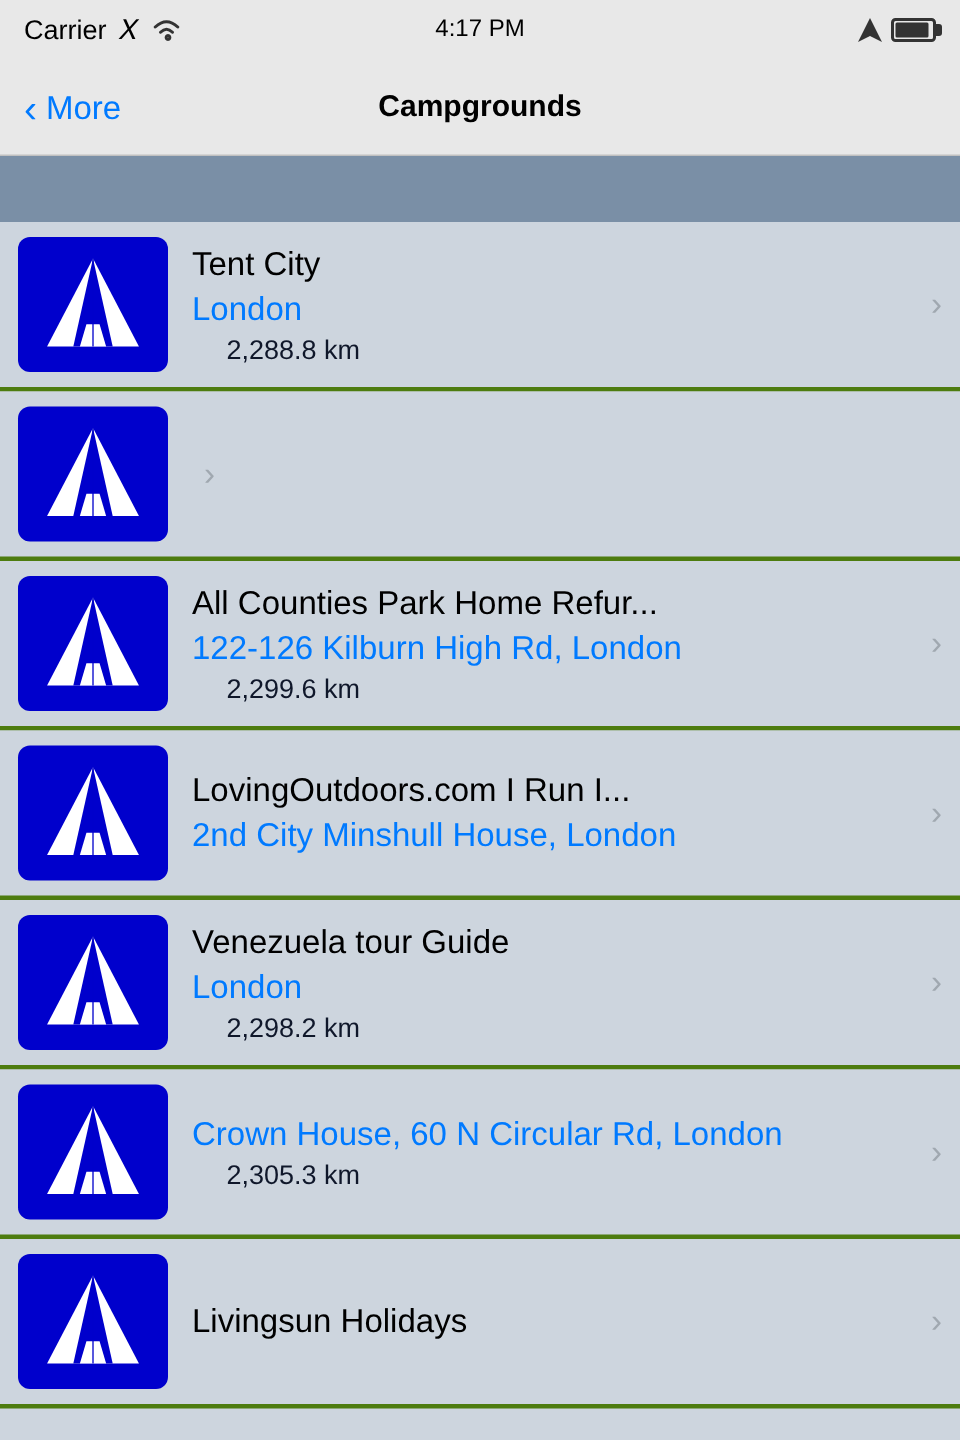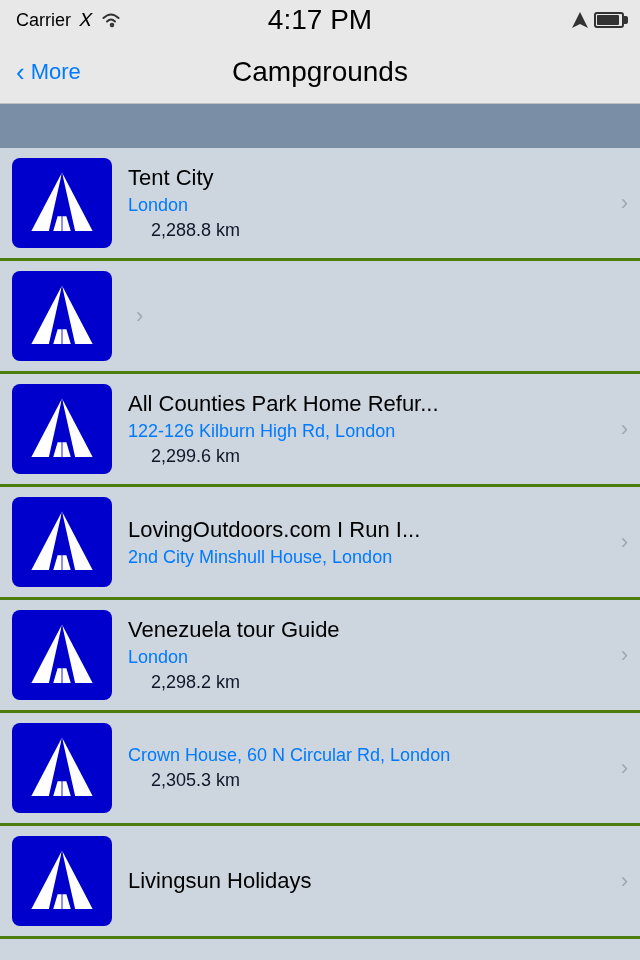--- a/index.html
+++ b/index.html
@@ -18,21 +18,21 @@
       height: 40px;
       background: #e8e8e8;
       display: flex;
       align-items: center;
       justify-content: space-between;
       padding: 16px 16px;
       font-size: 18px;
       font-weight: 500;
     }
     .status-left { display: flex; align-items: center; gap: 8px; }
-    .status-center { position: absolute; left: 50%; transform: translateX(-50%); font-size: 28px; font-weight: 500; }
+    .status-center { position: absolute; left: 50%; transform: translateX(-50%); font-size: 16px; font-weight: 500; }
     .status-right { display: flex; align-items: center; gap: 6px; font-size: 16px; }
 
     
     .wifi-icon { font-size: 18px; }
     
     .battery {
       width: 30px;
       height: 16px;
       border: 2px solid #333;
       border-radius: 3px;
@@ -81,22 +81,22 @@
     .chevron-left {
       font-size: 26px;
       font-weight: 300;
       margin-right: 2px;
       line-height: 1;
     }
     .nav-title {
       position: absolute;
       left: 50%;
       transform: translateX(-50%);
-      font-size: 28px;
-      font-weight: normal;
+      font-size: 20px;
+      font-weight: bold;
       color: #000;
     }
 
     
     .filter-bar {
       height: 44px;
       background: #7a8fa6;
     }
 
     
@@ -140,21 +140,21 @@
       gap: 4px;
     }
 
     .item-name {
       font-size: 22px;
       font-weight: normal;
       color: #000;
     }
 
     .item-address {
-      font-size: 18px;
+      font-size: 22px;
       color: #007AFF;
     }
 
     .item-distance {
       font-size: 18px;
       color: #0f172a;
       margin-left: 23px;
     }
 
     .item-chevron {

